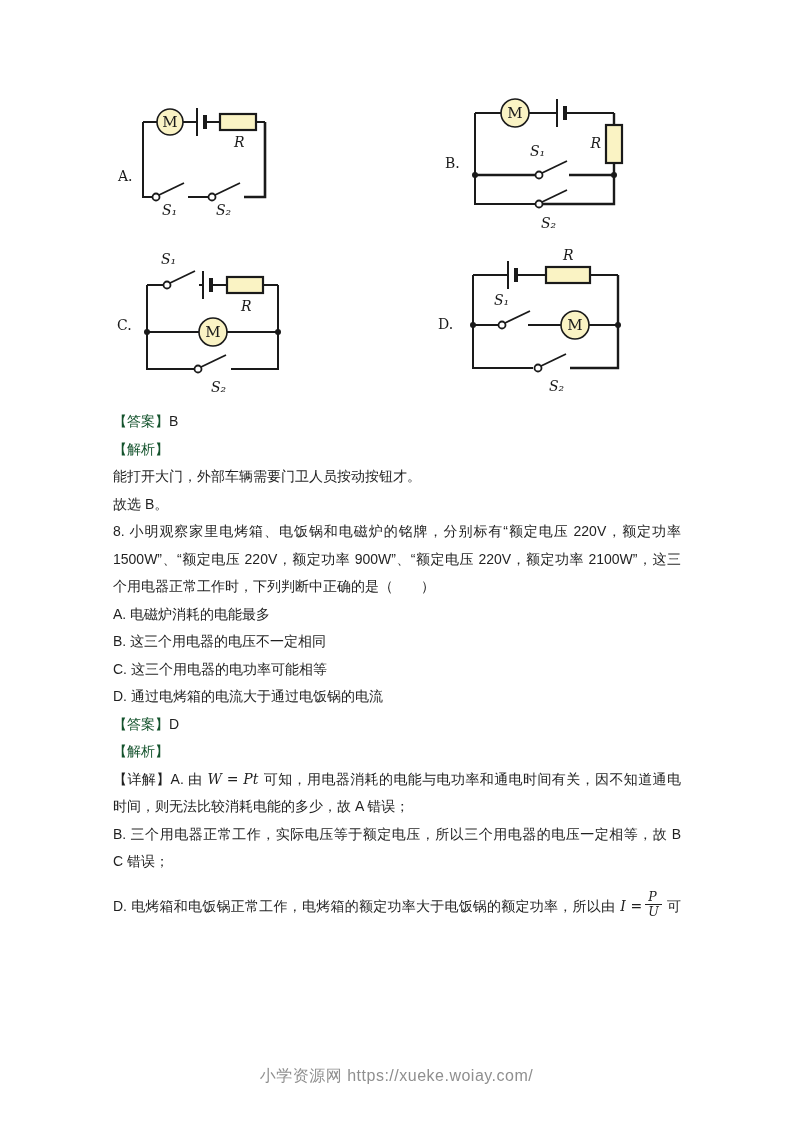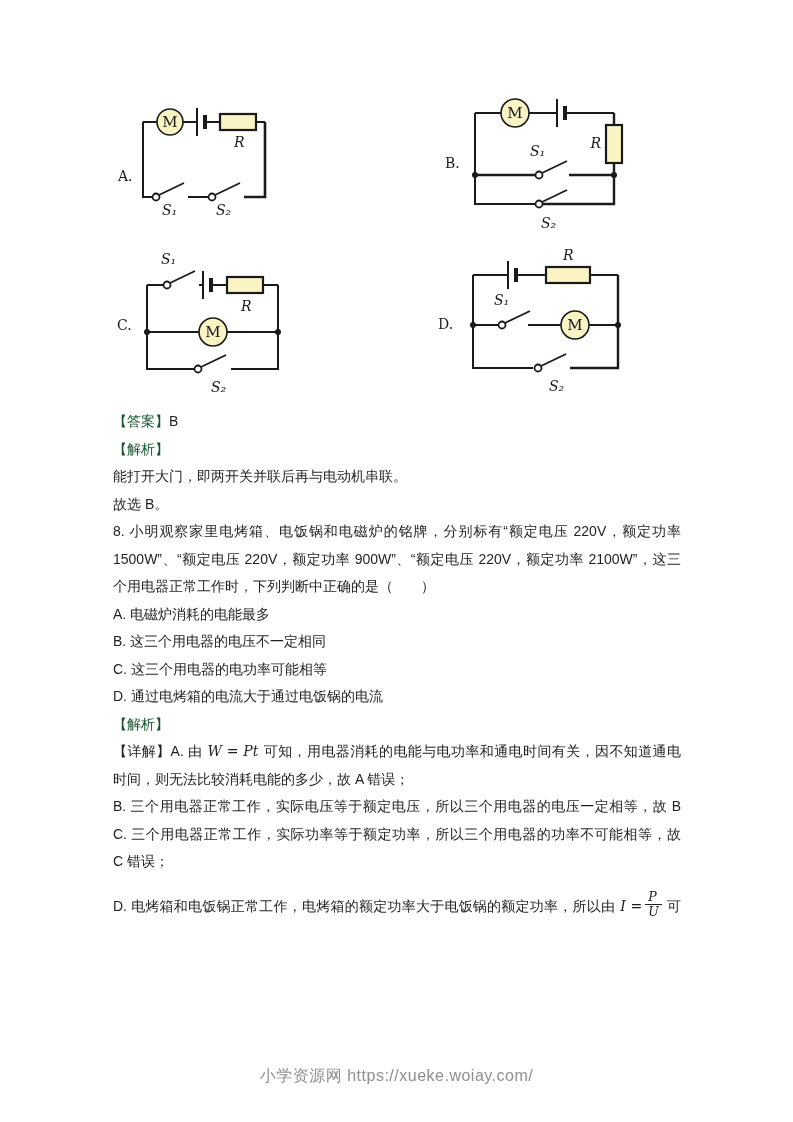--- a/index.html
+++ b/index.html
@@ -167,33 +167,33 @@
     <g stroke="#1a1a1a" stroke-width="1.8">
       <circle cx="110" cy="125" r="3.5" fill="#fff"></circle>
       <line x1="113" y1="123" x2="138" y2="111"></line>
     </g>
     <text x="121" y="148" font-size="14" font-style="italic">S₂</text>
   </svg>
 
   <div class="textcol">
     <div class="ln"><span class="accent">【答案】</span><span>B</span></div>
     <div class="ln"><span class="accent">【解析】</span></div>
-    <div class="ln">能打开大门，即两开关并联后再与电动机串联。</div>
+    <div class="ln">能打开大门，外部车辆需要门卫人员按动按钮才。</div>
     <div class="ln">故选 B。</div>
 
     <div class="ln just">8. 小明观察家里电烤箱、电饭锅和电磁炉的铭牌，分别标有“额定电压 220V，额定功率</div>
     <div class="ln just">1500W”、“额定电压 220V，额定功率 900W”、“额定电压 220V，额定功率 2100W”，这三</div>
     <div class="ln">个用电器正常工作时，下列判断中正确的是（　　）</div>
     <div class="ln">A. 电磁炉消耗的电能最多</div>
     <div class="ln">B. 这三个用电器的电压不一定相同</div>
     <div class="ln">C. 这三个用电器的电功率可能相等</div>
     <div class="ln">D. 通过电烤箱的电流大于通过电饭锅的电流</div>
+    <div class="ln"><span class="accent">【答案】</span><span>D</span></div>
     <div class="ln"><span class="accent">【解析】</span></div>
     <div class="ln just"><span>【详解】A. 由</span><span class="math">W = Pt</span><span>可知，用电器消耗的电能与电功率和通电时间有关，因不知道通电</span></div>
     <div class="ln">时间，则无法比较消耗电能的多少，故 A 错误；</div>
     <div class="ln just">B. 三个用电器正常工作，实际电压等于额定电压，所以三个用电器的电压一定相等，故 B</div>
-    <div class="ln just">C. 三个用电器正常工作，实际功率等于额定功率，所以三个用电器的功率不可能相等，故</div>
     <div class="ln">C 错误；</div>
     <div class="ln just dline"><span>D. 电烤箱和电饭锅正常工作，电烤箱的额定功率大于电饭锅的额定功率，所以由</span><span class="math"><span class="ieq">I =</span><span class="frac"><span class="num">P</span><span class="den">U</span></span></span><span>可</span></div>
   </div>
 
   <div class="footer">小学资源网 https://xueke.woiay.com/</div>
 </div>
 
 </body></html>

